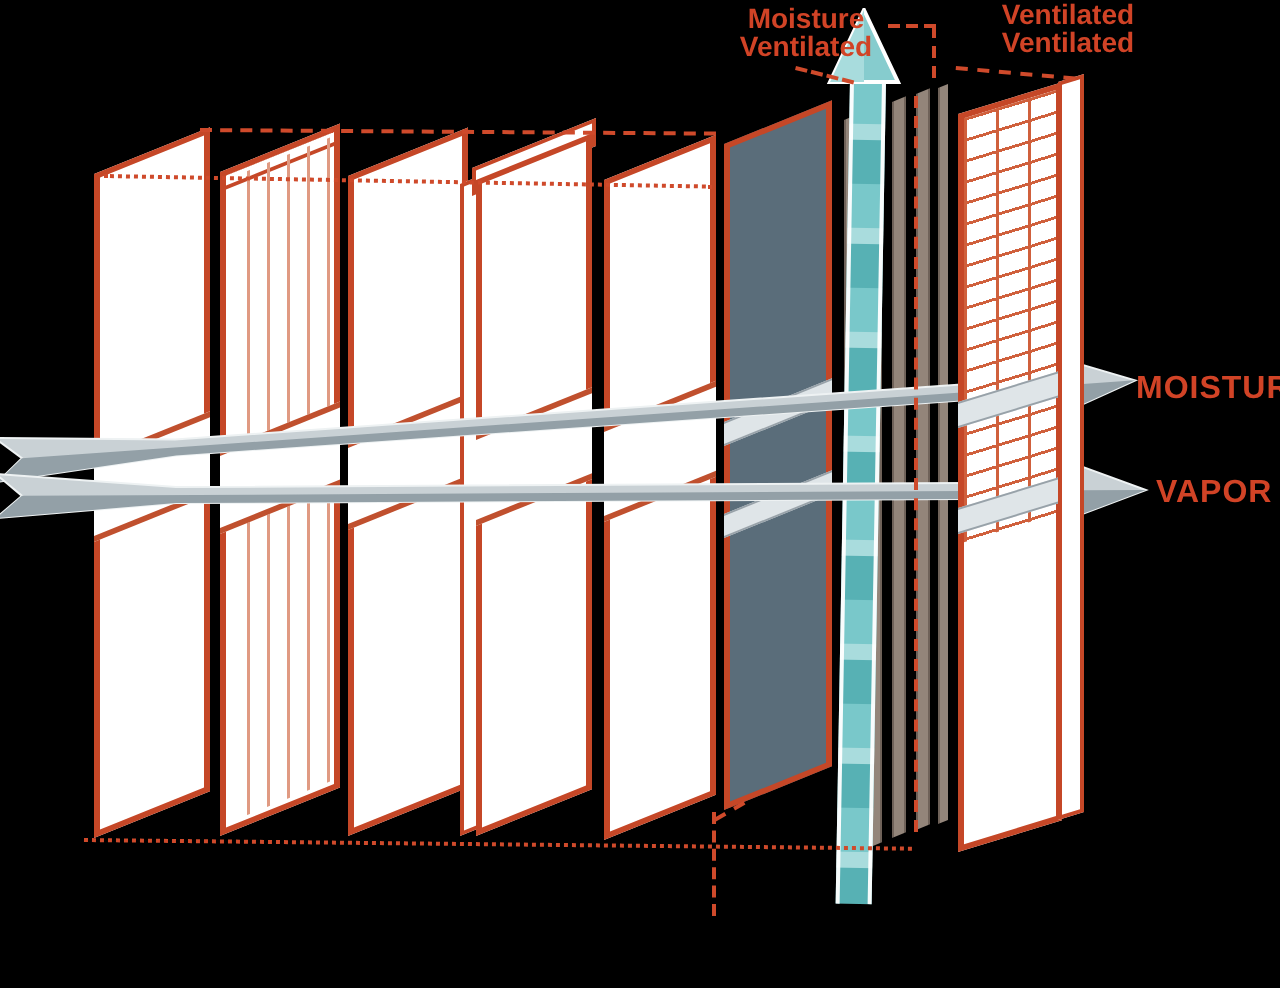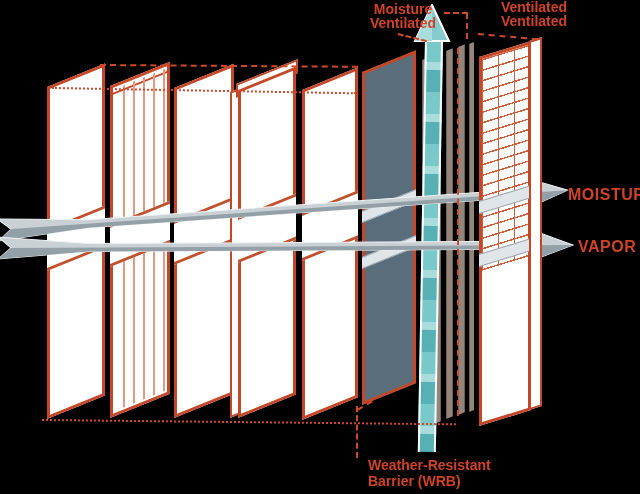--- a/index.html
+++ b/index.html
@@ -130,18 +130,14 @@
   <div class="lbl toplbl" style="left:348px;top:2px;">
     <span>Moisture</span>
     <span>Ventilated</span>
   </div>
   <div class="lbl toplbl" style="left:479px;top:0px;text-align:center;">
     <span>Ventilated</span>
     <span>Ventilated</span>
   </div>
   <div class="lbl caps" style="left:568px;top:186px;">MOISTURE</div>
   <div class="lbl caps" style="left:578px;top:238px;">VAPOR</div>
-  <div class="lbl wrb" style="left:368px;top:457px;">
-    <span>Weather-Resistant</span>
-    <span>Barrier (WRB)</span>
-  </div>
 
 </div>
 
 </body></html>

